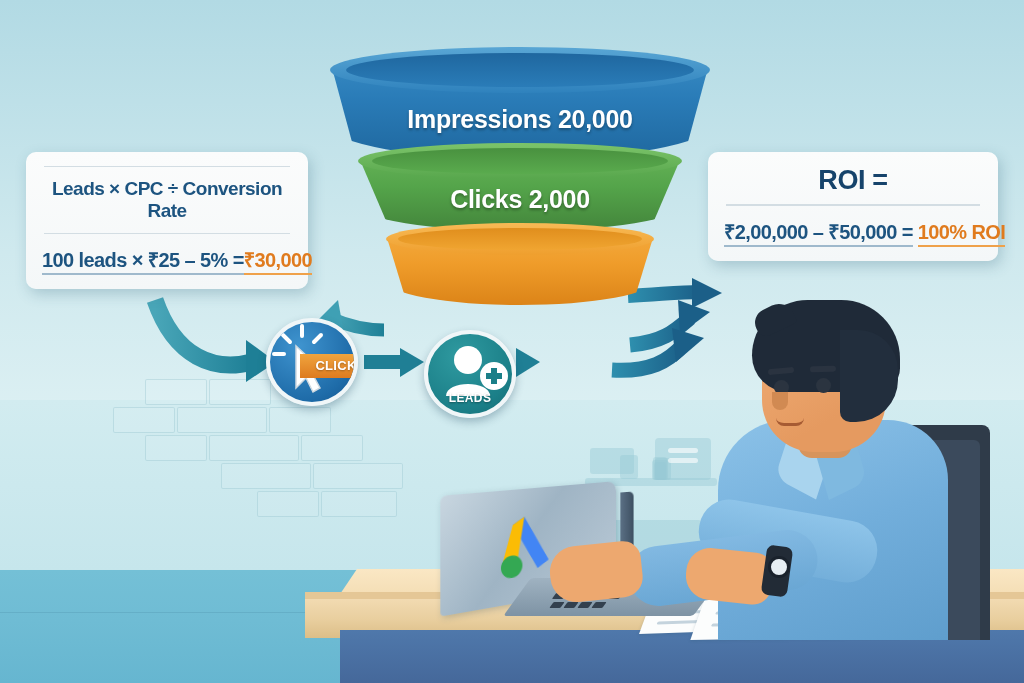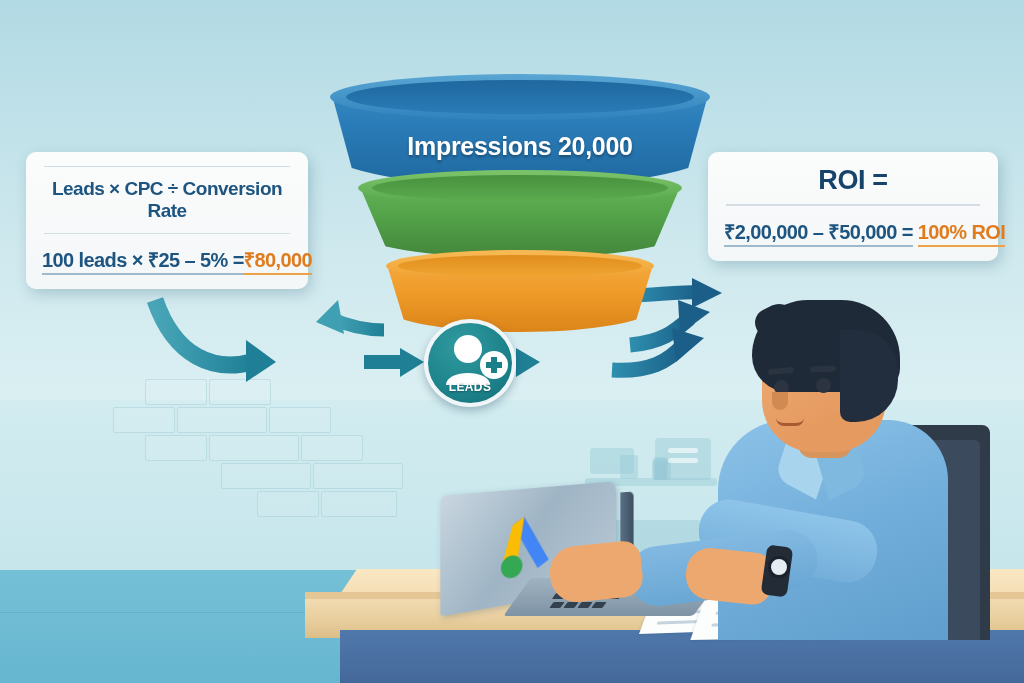--- a/index.html
+++ b/index.html
@@ -213,21 +213,21 @@
   .card-result {
     text-align:center; font-size:20px; font-weight:bold; color:#1d5480;
     letter-spacing:-.6px; padding-top:12px; white-space:nowrap;
   }
   .u-blue { border-bottom:2px solid #9fb9cc; padding-bottom:2px; }
   .u-orange { color:#e07b1e; border-bottom:2.5px solid #efa14a; padding-bottom:2px; }
   #card-budget { left:26px; top:152px; width:282px; }
   #card-roi    { left:708px; top:152px; width:290px; }
 
   
-  .funnel { position:absolute; left:330px; top:74px; width:380px; height:258px; }
+  .funnel { position:absolute; left:330px; top:47px; width:380px; height:258px; }
   .ring { position:absolute; }
   .ring .body {
     position:absolute; left:0; top:0; width:100%; height:100%;
     border-radius:50%/22% 22% 30% 30%;
   }
   .ring-label {
     position:absolute; width:100%; text-align:center; color:#fff;
     font-weight:bold; letter-spacing:-.3px;
     text-shadow:0 2px 3px rgba(0,0,0,.33);
   }
@@ -243,21 +243,21 @@
     position:absolute; border-radius:50%; border:4px solid #f0f6f8;
     box-shadow:0 4px 9px rgba(30,70,95,.32); overflow:hidden;
   }
   .badge-label {
     position:absolute; left:0; bottom:9px; width:100%; text-align:center;
     color:#fff; font-size:12px; font-weight:bold; letter-spacing:.4px;
     text-shadow:0 1px 2px rgba(0,0,0,.35);
   }
   #badge-click { left:266px; top:318px; width:92px; height:88px;
     background:radial-gradient(circle at 35% 30%, #3f94cf 0%, #1e6ba8 70%, #14558c 100%); }
-  #badge-leads { left:424px; top:319px; width:92px; height:88px;
+  #badge-leads { left:424px; top:330px; width:92px; height:88px;
     background:radial-gradient(circle at 38% 28%, #2f9aa0 0%, #1b7f88 68%, #146b73 100%); }
   #badge-customers { left:538px; top:318px; width:104px; height:88px;
     background:radial-gradient(circle at 40% 28%, #2b6d9a 0%, #1d4f78 70%, #173f62 100%); }
   .click-banner {
     position:absolute; left:30px; top:32px; width:72px; height:24px;
     background:linear-gradient(180deg,#f0a43d,#dd7b20);
     color:#fff; font-size:13px; font-weight:bold; letter-spacing:.3px;
     text-align:center; line-height:24px;
     text-shadow:0 1px 2px rgba(0,0,0,.3);
   }
@@ -361,56 +361,72 @@
       <div class="arrow-head" style="left:-5px; top:18px;"></div>
     </div>
 
     <div class="ring" style="left:28px; top:96px; width:324px; height:88px;">
       <div class="body" style="background:linear-gradient(180deg,#6cb85c 0%, #54a44a 50%, #43853b 100%);
            clip-path:polygon(0% 14%,100% 14%,90% 100%,10% 100%);"></div>
       <div style="position:absolute;left:0;top:0;width:324px;height:36px;border-radius:50%;
            background:linear-gradient(180deg,#7cc46a,#58a74d);"></div>
       <div style="position:absolute;left:14px;top:5px;width:296px;height:26px;border-radius:50%;
            background:linear-gradient(180deg,#49913f,#5aab4e);"></div>
+      <div class="ring-label" style="top:42px; font-size:25px;">
+        <span>Clicks</span>
+        <span>2,000</span>
+      </div>
     </div>
 
     <div style="position:absolute;left:170px;top:180px;">
       <div class="arrow-stem" style="left:7px; top:0; width:20px; height:18px;"></div>
       <div class="arrow-head" style="left:-5px; top:16px;"></div>
     </div>
 
     <div class="ring" style="left:56px; top:176px; width:268px; height:82px;">
       <div class="body" style="background:linear-gradient(180deg,#f5ae43 0%, #ef9c2a 50%, #dc8418 100%);
            clip-path:polygon(0% 14%,100% 14%,92% 100%,8% 100%);"></div>
       <div style="position:absolute;left:0;top:0;width:268px;height:32px;border-radius:50%;
            background:linear-gradient(180deg,#f8ba55,#ef9f2e);"></div>
       <div style="position:absolute;left:12px;top:5px;width:244px;height:22px;border-radius:50%;
            background:linear-gradient(180deg,#e08e1d,#f0a531);"></div>
     </div>
   </div>
 
+  <div class="badge" id="badge-click">
+    <svg viewBox="0 0 92 88" style="position:absolute;left:0;top:0;width:92px;height:88px;">
+      <g stroke="#ffffff" stroke-width="4" stroke-linecap="round">
+        <line x1="32" y1="14" x2="32" y2="4"></line>
+        <line x1="20" y1="20" x2="13" y2="13"></line>
+        <line x1="14" y1="32" x2="4" y2="32"></line>
+        <line x1="44" y1="20" x2="51" y2="13"></line>
+      </g>
+      <polygon points="26,24 26,66 36,56 43,70 50,66 43,53 56,52" fill="#ffffff" stroke="#cfd9e0" stroke-width="1.5"></polygon>
+    </svg>
+    <div class="click-banner">CLICK</div>
+  </div>
 
   <div class="badge" id="badge-leads">
     <svg viewBox="0 0 92 88" style="position:absolute;left:0;top:0;width:92px;height:88px;">
       <circle cx="40" cy="26" r="14" fill="#ffffff"></circle>
       <path d="M18,62 C18,46 62,46 62,62 Z" fill="#ffffff"></path>
       <circle cx="66" cy="42" r="14" fill="#ffffff"></circle>
       <rect x="63" y="34" width="6" height="16" fill="#1b7f88"></rect>
       <rect x="58" y="39" width="16" height="6" fill="#1b7f88"></rect>
     </svg>
     <div class="badge-label">LEADS</div>
   </div>
 
 
   <div class="card" id="card-budget">
     <div class="card-div"></div>
     <div class="card-formula">Leads × CPC ÷ Conversion Rate</div>
     <div class="card-div"></div>
     <div class="card-result">
-      <span class="u-blue">100 leads × ₹25 – 5% =</span><span class="u-orange">₹80,000</span>
+      <span class="u-blue">100 leads × ₹25 – 5% =</span><span class="u-orange">₹30,000</span>
     </div>
   </div>
 
   <div class="card" id="card-roi">
     <div class="card-title">ROI =</div>
     <div class="card-div"></div>
     <div class="card-div"></div>
     <div class="card-result">
       <span class="u-blue">₹2,00,000 – ₹50,000 =</span> <span class="u-orange">100% ROI</span>
     </div>

